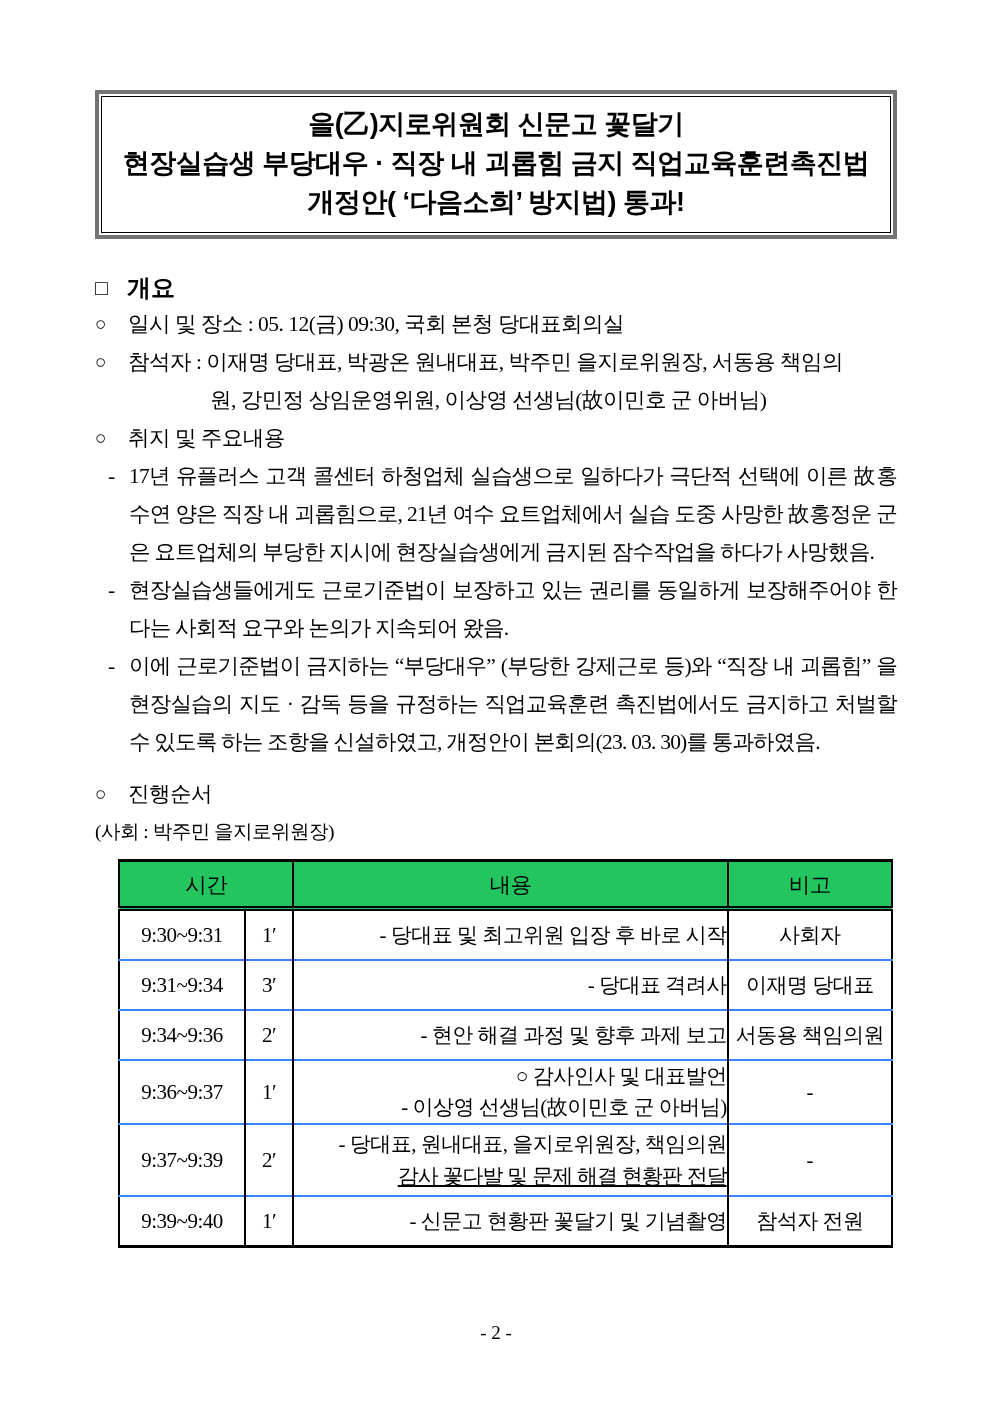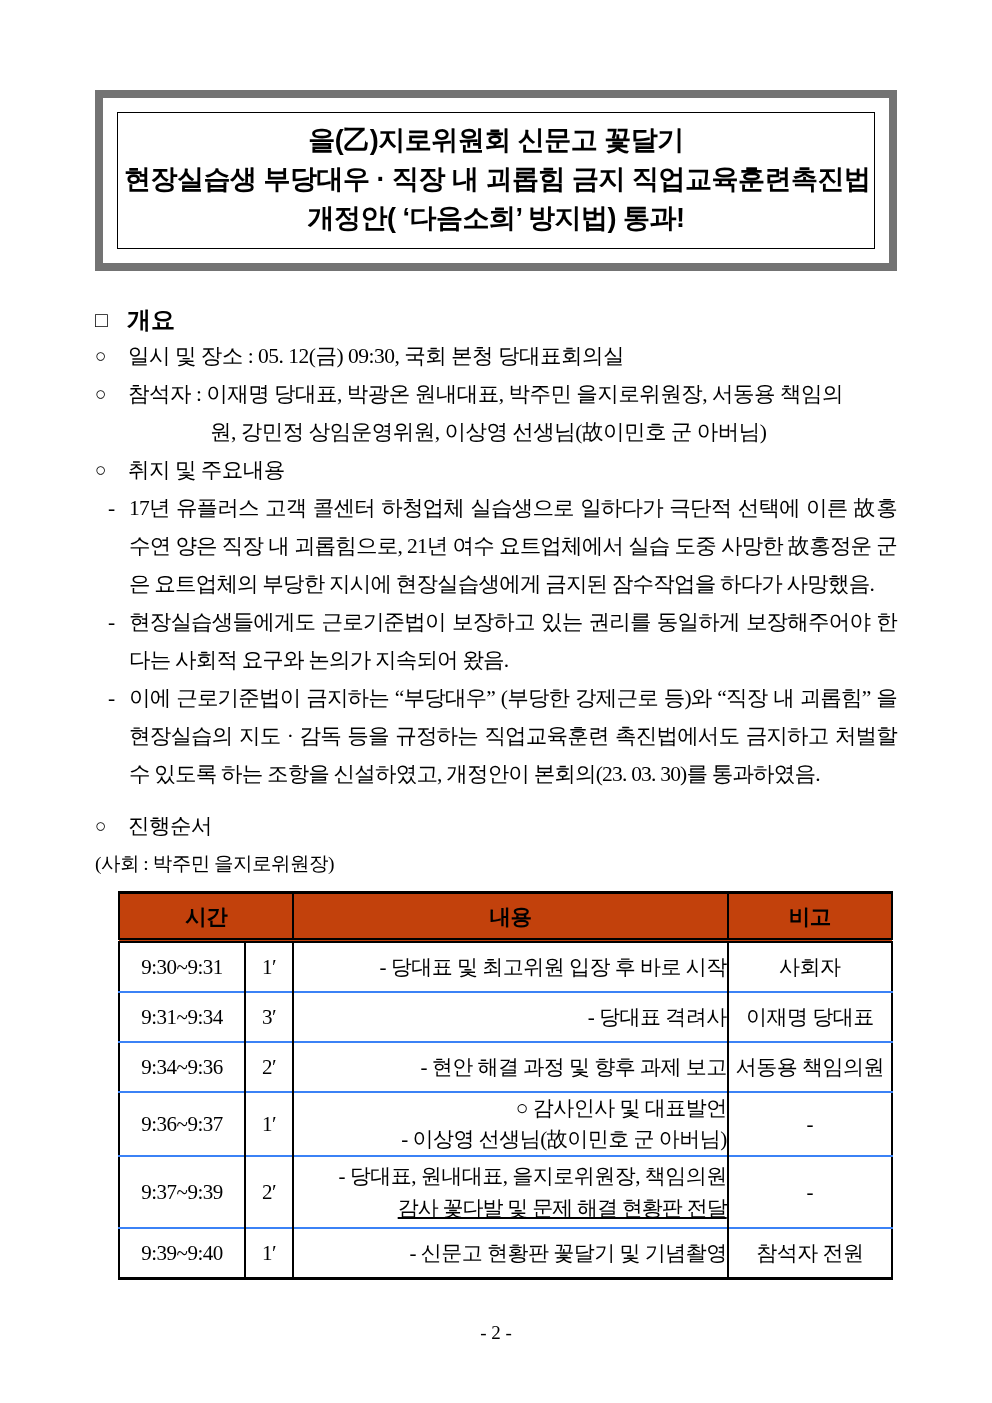--- a/index.html
+++ b/index.html
@@ -8,22 +8,22 @@
     width:992px;height:1403px;
     margin:0 auto;
     background:#ffffff;
     box-sizing:border-box;
     padding:90px 95px 0 95px;
     font-family:"Liberation Serif","DejaVu Serif",serif;
     color:#000;
   }
   
   .title-box{
-    border:8px solid #737373;
-    padding:14px;
+    border:4px solid #737373;
+    padding:2px;
   }
   .title-inner{
     border:1px solid #000;
     padding:8px 6px 10px 6px;
     text-align:center;
   }
   .title-line{
     font-family:"Liberation Sans","DejaVu Sans",sans-serif;
     font-weight:800;
     font-size:27px;
@@ -88,22 +88,22 @@
     border-collapse:collapse;
     table-layout:fixed;
     font-size:21px;
     letter-spacing:-0.5px;
     border-top:3px solid #000;
     border-bottom:3px solid #000;
     border-left:2px solid #000;
     border-right:2px solid #000;
   }
   table.schedule th{
-    background:#c2410c;
-    font-weight:700;
+    background:#22c55e;
+    font-weight:400;
     font-size:21.5px;
     height:42px;
     border-bottom:5px double #000;
     border-left:2px solid #000;
   }
   table.schedule th:first-child{border-left:none;}
   table.schedule td{
     border-top:2px solid #3b82f6;
     border-left:2px solid #000;
     vertical-align:middle;

